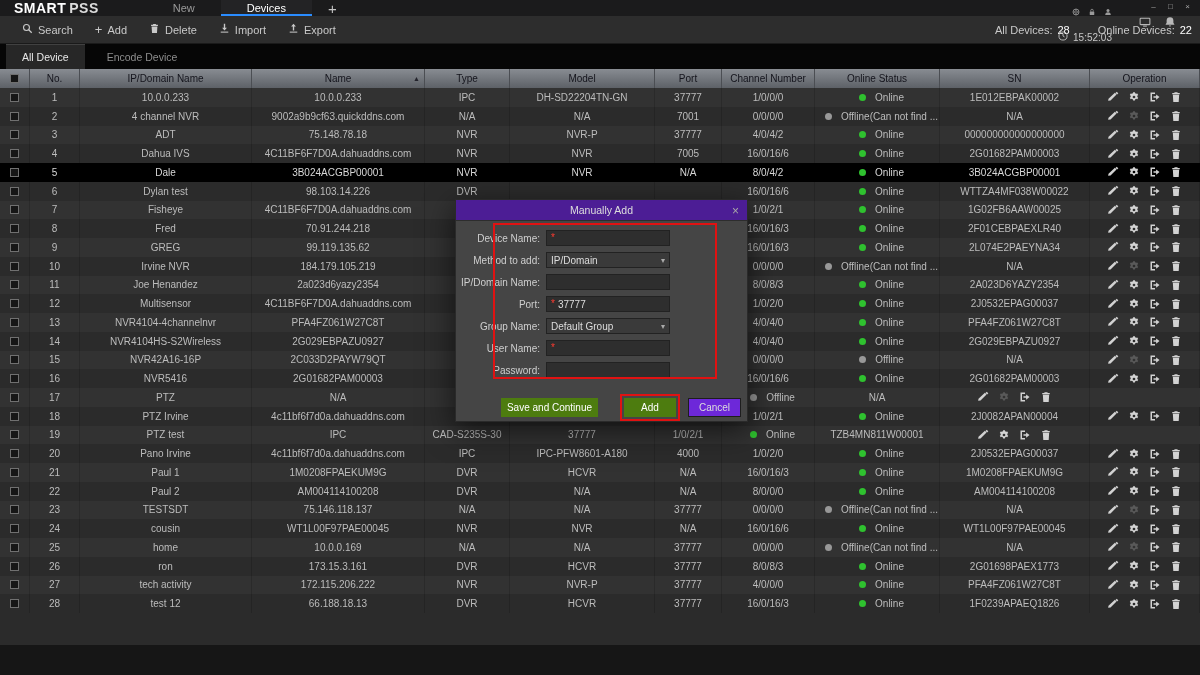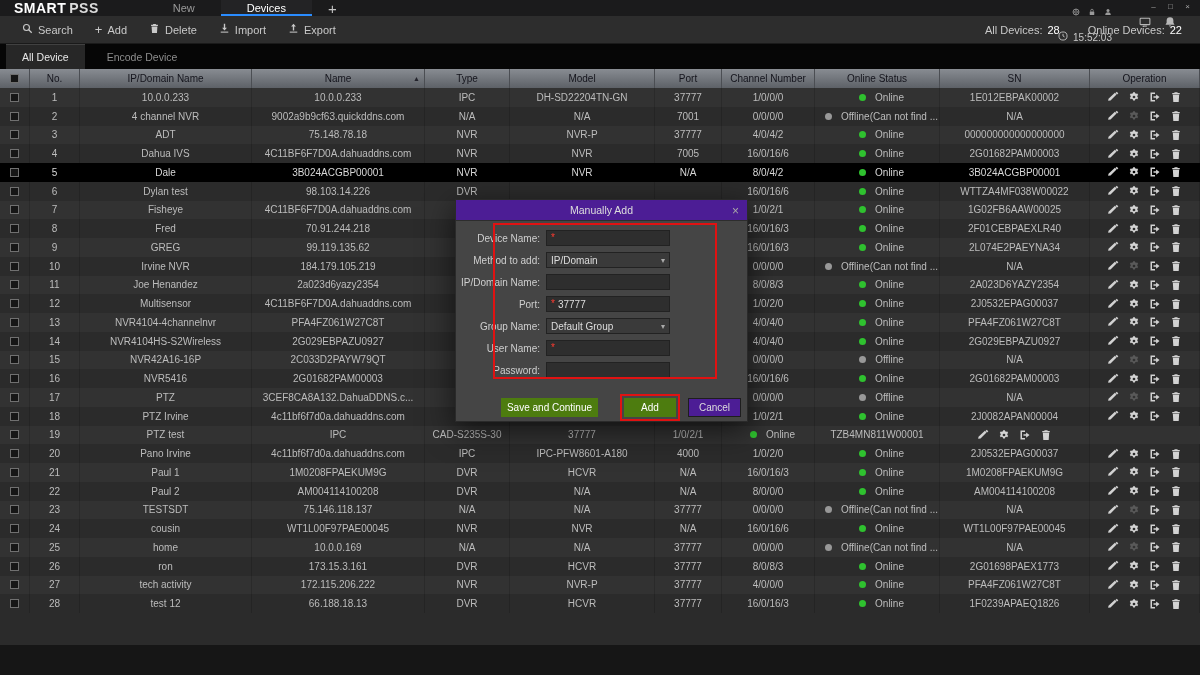--- a/index.html
+++ b/index.html
@@ -24,21 +24,21 @@
   .time-row{position:absolute;top:31px;right:88px;display:flex;align-items:center;gap:5px;color:#c8c8c8;font-size:10px}
   .time-row svg{width:10px;height:10px}
   .tray{position:absolute;top:14px;right:24px;display:flex;gap:13px;color:#b8b8b8}
   .tray svg{width:12px;height:12px}
 
   
   .toolbar{height:28px;background:#2d2d2d;display:flex;align-items:center;flex:0 0 auto;border-bottom:1px solid #1a1a1a}
   .tool-btn{display:flex;align-items:center;gap:5px;color:#c9c9c9;font-size:11px;margin-left:22px;cursor:pointer}
   .tool-btn svg{width:11px;height:11px}
   .tool-plus{font-size:13px;line-height:11px}
-  .toolbar-right{margin-left:auto;margin-right:18px;display:flex;gap:28px;font-size:11px;color:#c9c9c9}
+  .toolbar-right{margin-left:auto;margin-right:8px;display:flex;gap:28px;font-size:11px;color:#c9c9c9}
   .count b{color:#fff;font-weight:normal;margin-left:5px}
 
   
   .subtabs{height:25px;background:#060606;display:flex;align-items:flex-end;flex:0 0 auto}
   .subtab{height:25px;display:flex;align-items:center;padding:0 16px;font-size:10.5px;color:#8d8d8d;margin-left:6px;cursor:pointer}
   .subtab.active{background:#272727;color:#e8e8e8;border-top:1px solid #414141}
 
   
   .grid{display:grid;grid-template-columns:30px 50px 172px 173px 85px 145px 67px 93px 125px 150px 110px}
   .thead{height:19px;flex:0 0 auto}
@@ -69,21 +69,21 @@
   .frow{display:flex;align-items:center;height:22px;padding-left:4px}
   .flabel{width:86px;text-align:right;font-size:10px;color:#cfcfcf;padding-right:6px;white-space:nowrap}
   .fctrl{width:124px;height:16px;background:#2e2e2e;border:1px solid #222;display:flex;align-items:center;font-size:10px;color:#ddd;padding:0 4px}
   .fctrl.select{background:#3a3a3a}
   .req{color:#ff3b30;margin-right:3px;font-size:10px;line-height:1}
   .caret{margin-left:auto;color:#aaa;font-size:8px}
   .red-box{position:absolute;left:37px;top:23px;width:224px;height:156px;border:2px solid #e01212;pointer-events:none}
   .dlg-buttons{position:absolute;left:0;right:0;top:194px;display:flex;align-items:center}
   .btn{height:19px;border:none;font-size:10px;color:#fff;font-family:inherit;cursor:pointer}
   .btn.blue{background:#4d7c0f}
-  .btn.dark{background:#4c1d95;color:#ddd;border:1px solid #1e1e1e}
+  .btn.dark{background:#6d28d9;color:#ddd;border:1px solid #1e1e1e}
   #btn-save{width:97px;margin-left:45px}
   .add-wrap{margin-left:22px;border:2px solid #e01212;padding:2px;display:inline-flex}
   #btn-add{width:52px}
   #btn-cancel{width:53px;margin-left:8px}
 </style>
 </head>
 <body>
 
 <div class="app">
 
@@ -838,21 +838,20 @@
             </svg>
           </span>
         </div>
       </div>
       <div class="trow grid">
         <div class="cell">
           <span class="cb"></span>
         </div>
         <div class="cell">17</div>
         <div class="cell">PTZ</div>
-        <div class="cell">3CEF8CA8A132.DahuaDDNS.c...</div>
         <div class="cell">N/A</div>
         <div class="cell"></div>
         <div class="cell"></div>
         <div class="cell">0/0/0/0</div>
         <div class="cell status">
           <span class="dot off"></span>
           <span>Offline</span>
         </div>
         <div class="cell">N/A</div>
         <div class="cell ops">

